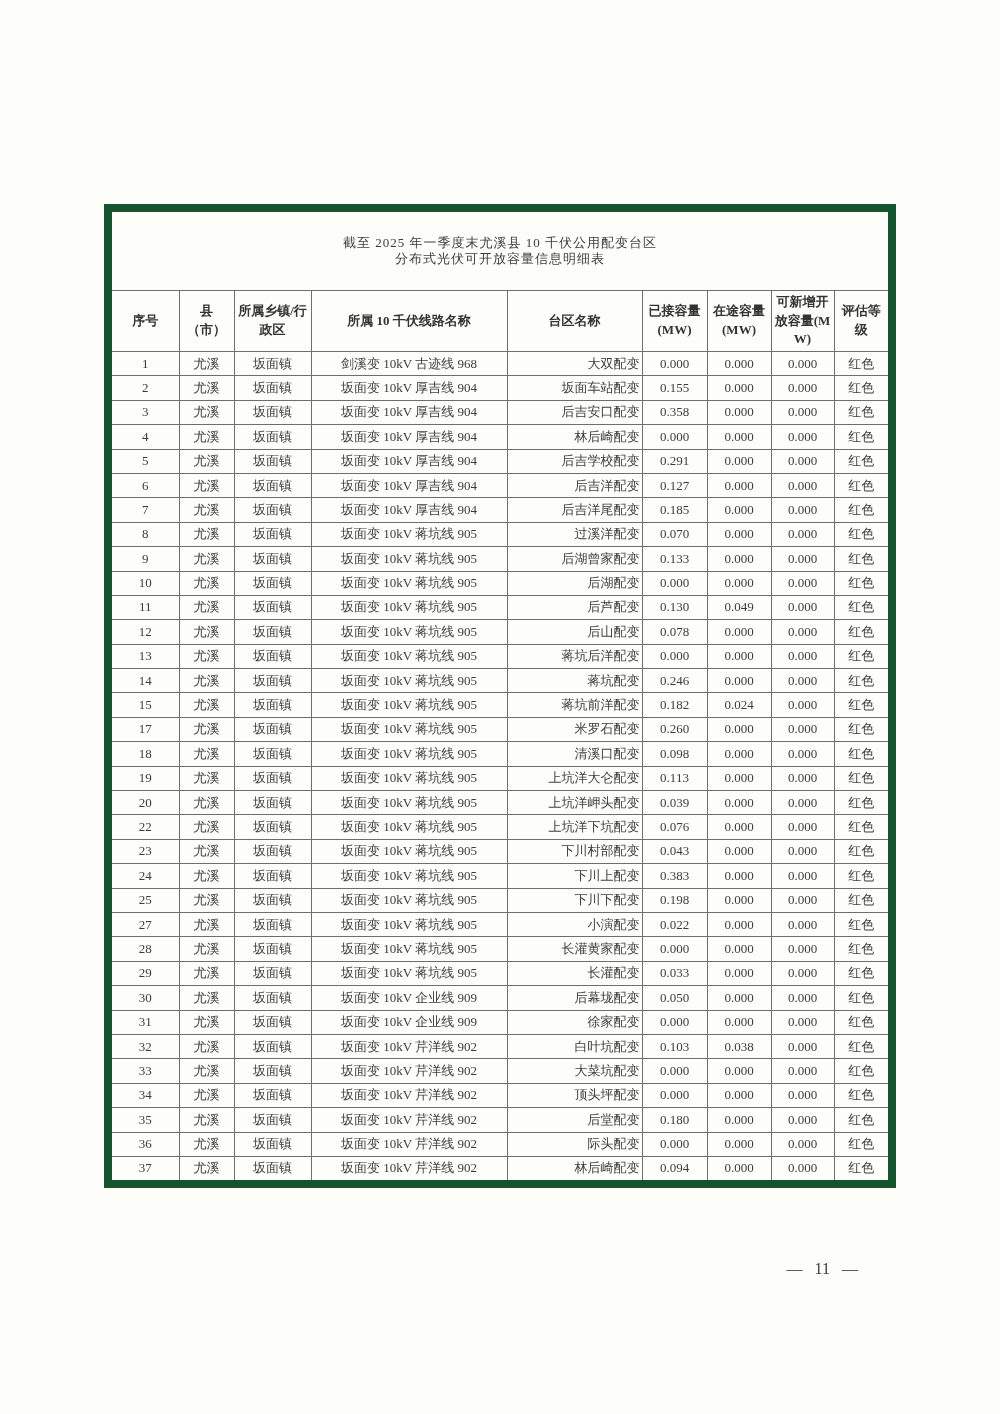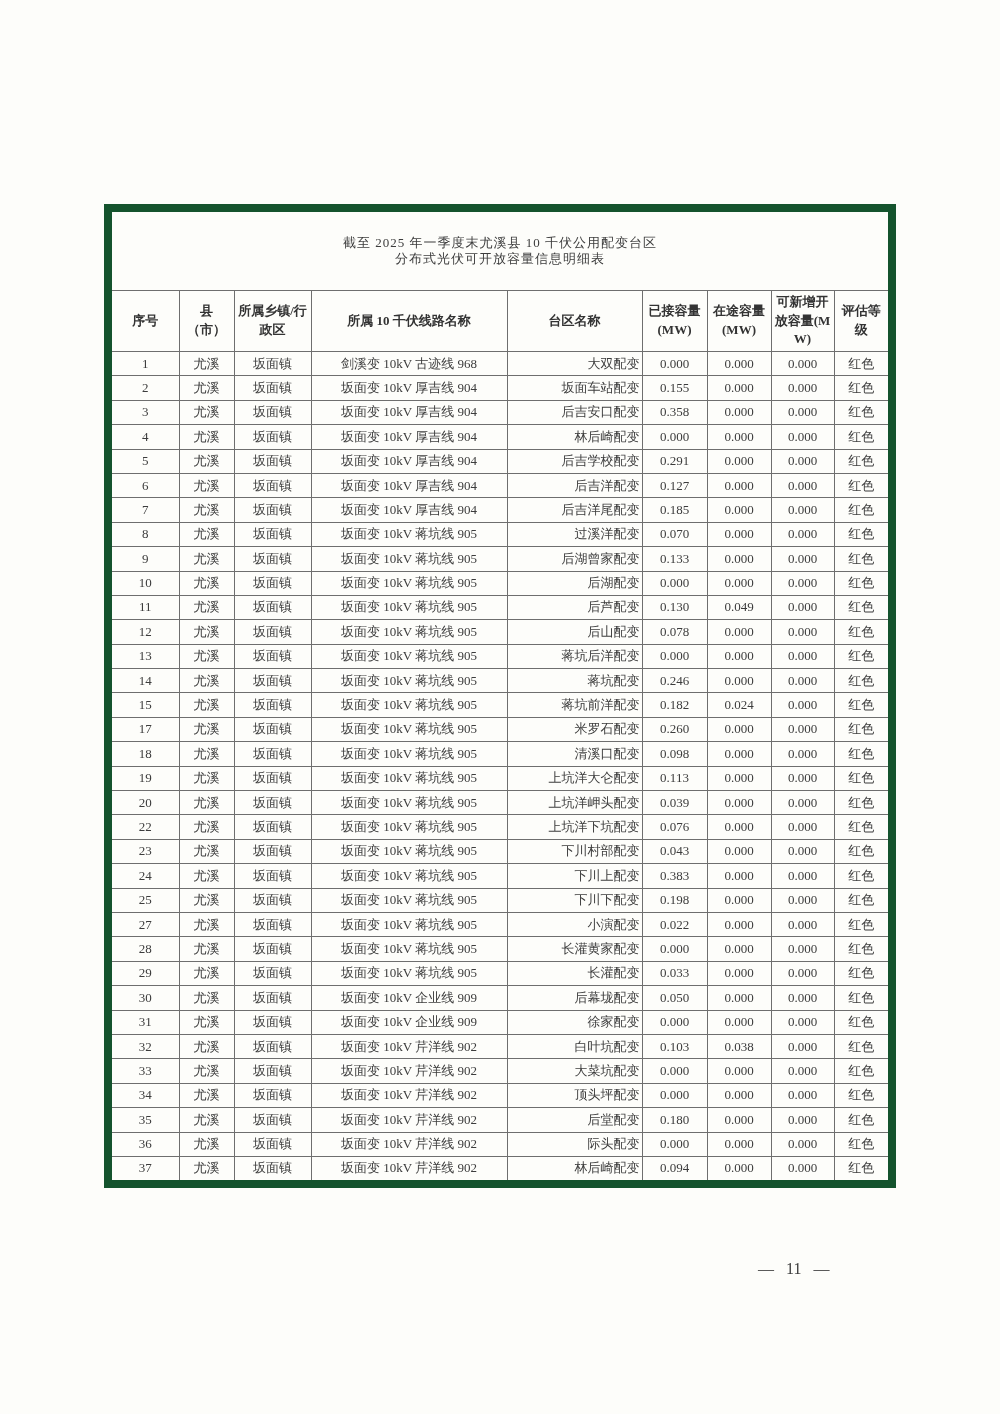--- a/index.html
+++ b/index.html
@@ -57,21 +57,21 @@
   }
   tr.data-row td.ta-left {
     text-align: right;
     padding-left: 8px;
   }
   .page-number {
     position: absolute;
     left: 758px;
     top: 1260px;
     width: 100px;
-    text-align: left;
+    text-align: right;
     font-size: 16px;
     color: #3c3c3c;
     word-spacing: 8px;
     white-space: nowrap;
   }
 </style>
 </head>
 <body>
 
 <div class="sheet">

